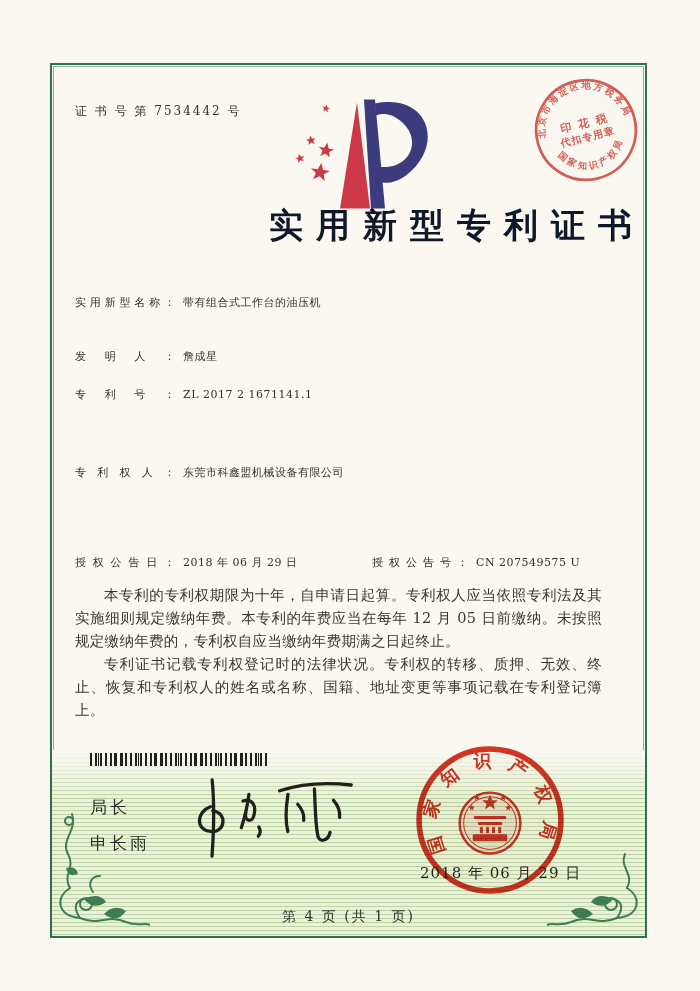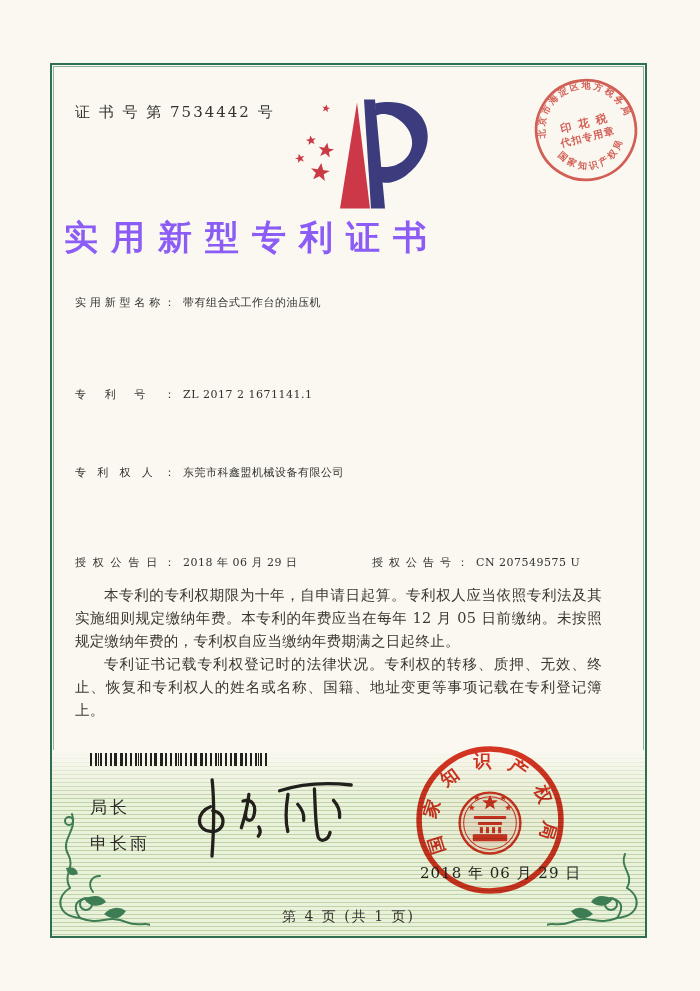--- a/index.html
+++ b/index.html
@@ -8,25 +8,25 @@
   .frame{position:absolute;left:50px;top:63px;width:597px;height:875px;border:2px solid #2f7050;box-sizing:border-box;}
   .frame::before{content:"";position:absolute;inset:1px;border:1px solid #8fb49b;pointer-events:none;}
   .band{position:absolute;left:0;right:0;bottom:0;height:186px;z-index:0;
         background-color:#e9f0da;
         background-image:
           linear-gradient(180deg,#faf8f1 0%,rgba(250,248,241,0) 26%),
           repeating-linear-gradient(180deg,rgba(148,183,108,.50) 0 1px,rgba(234,241,220,.92) 1px 4px);}
   .corner{position:absolute;z-index:2;width:104px;height:128px;}
   .corner.bl{left:-6px;bottom:-4px;}
   .corner.br{right:-6px;bottom:-4px;transform:scaleX(-1);}
-  .cert-no{position:absolute;left:23px;top:38px;font-size:15px;letter-spacing:2px;color:#33322c;z-index:3;}
+  .cert-no{position:absolute;left:23px;top:38px;font-size:12px;letter-spacing:2px;color:#33322c;z-index:3;}
   .logo{position:absolute;left:226px;top:30px;width:160px;height:118px;z-index:3;}
   .tax-stamp{position:absolute;left:481px;top:12px;width:106px;height:106px;z-index:4;transform:rotate(-14deg);opacity:.88;}
-  .title{position:absolute;left:0;right:0;top:138px;margin:12px;text-align:left;font-size:34px;font-weight:bold;
-         letter-spacing:13px;color:#8b5cf6;z-index:3;}
+  .title{position:absolute;left:0;right:0;top:138px;margin:0;text-align:right;font-size:34px;font-weight:bold;
+         letter-spacing:13px;color:#0f172a;z-index:3;}
   .row{position:absolute;left:23px;width:548px;font-size:11px;color:#33322c;z-index:3;line-height:22px;}
   .row .lbl{display:inline-block;width:100px;text-align:justify;text-align-last:justify;vertical-align:top;letter-spacing:0;}
   .row .val{display:inline-block;margin-left:8px;max-width:400px;vertical-align:top;letter-spacing:.5px;}
   .row .pair2{position:absolute;left:297px;top:0;white-space:nowrap;}
   .row .pair2 .lbl{width:96px;}
   .paras{position:absolute;left:23px;top:519px;width:527px;z-index:3;}
   .paras p{margin:0;font-size:14.5px;line-height:23px;text-indent:2em;text-align:justify;color:#3a382f;letter-spacing:.3px;}
   .barcode{position:absolute;left:38px;top:688px;width:178px;height:13px;z-index:3;
            background-image:repeating-linear-gradient(90deg,#21211e 0 2px,transparent 2px 5px),
                             repeating-linear-gradient(90deg,#21211e 0 1px,transparent 1px 8px);}
@@ -105,20 +105,23 @@
       </text>
       <text x="50" y="47" text-anchor="middle" font-size="10.5" font-weight="bold" fill="#cd4a41" letter-spacing="1.5">印 花 税</text>
       <text x="50" y="60" text-anchor="middle" font-size="9.5" font-weight="bold" fill="#cd4a41" letter-spacing="1">代扣专用章</text>
     </svg>
 
     <h1 class="title">实用新型专利证书</h1>
 
     <div class="row" style="top:227px">
       <span class="lbl">实用新型名称：</span><span class="val">带有组合式工作台的油压机</span>
     </div>
+    <div class="row" style="top:281px">
+      <span class="lbl">发明人：</span><span class="val">詹成星</span>
+    </div>
     <div class="row" style="top:319px">
       <span class="lbl">专利号：</span><span class="val">ZL 2017 2 1671141.1</span>
     </div>
     <div class="row" style="top:397px">
       <span class="lbl">专利权人：</span><span class="val">东莞市科鑫盟机械设备有限公司</span>
     </div>
     <div class="row" style="top:487px">
       <span class="lbl">授权公告日：</span><span class="val">2018 年 06 月 29 日</span>
       <span class="pair2">
         <span class="lbl">授权公告号：</span><span class="val">CN 207549575 U</span>

